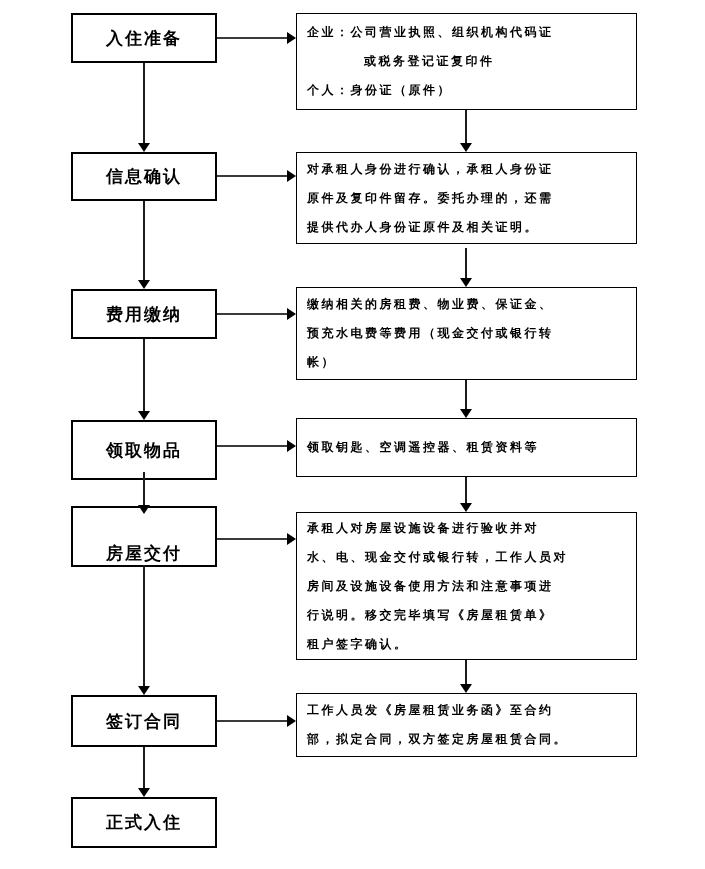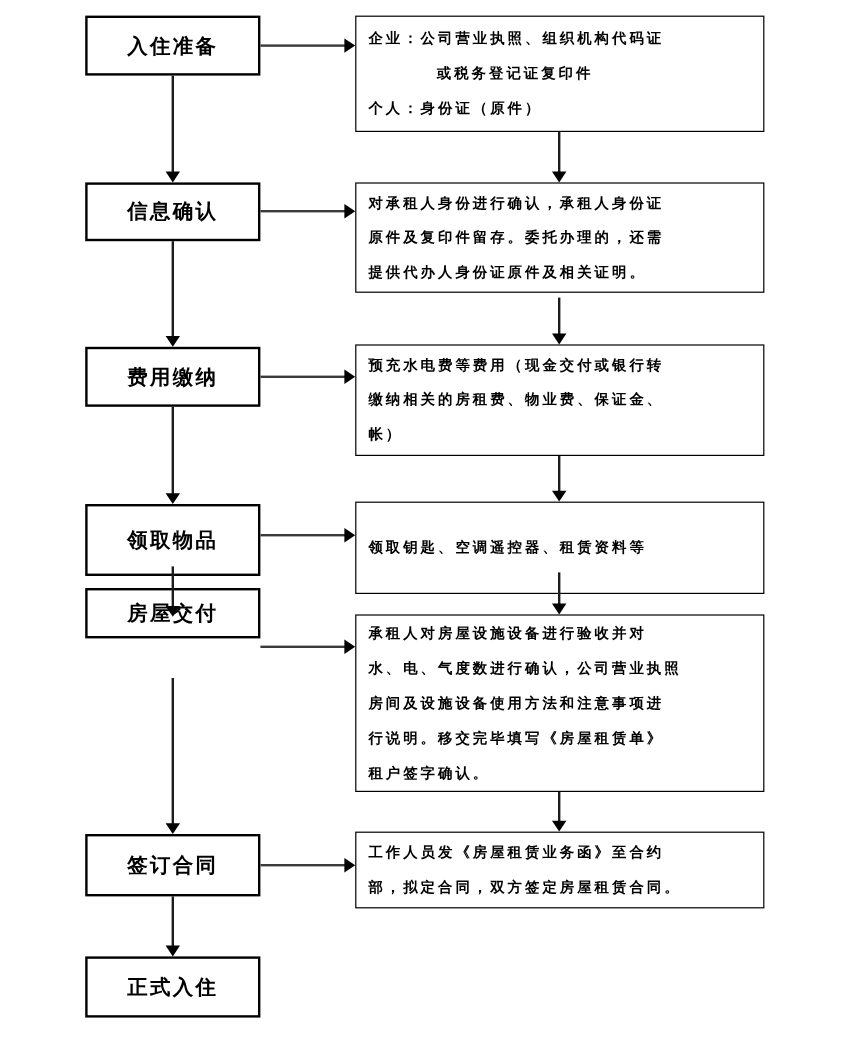--- a/index.html
+++ b/index.html
@@ -42,51 +42,51 @@
   </div>
   <div class="step-box" style="top:152px;height:49px;">
     <span>信息确认</span>
   </div>
   <div class="step-box" style="top:289px;height:50px;">
     <span>费用缴纳</span>
   </div>
   <div class="step-box" style="top:420px;height:60px;">
     <span>领取物品</span>
   </div>
-  <div class="step-box" style="top:490px;height:42px;">
+  <div class="step-box" style="top:506px;height:61px;align-items:flex-end;">
     <span>房屋交付</span>
   </div>
   <div class="step-box" style="top:695px;height:52px;">
     <span>签订合同</span>
   </div>
   <div class="step-box" style="top:797px;height:51px;">
     <span>正式入住</span>
   </div>
 
   <div class="detail-box" style="top:13px;height:97px;">
     <div class="detail-line">企业：公司营业执照、组织机构代码证</div>
     <div class="detail-line indent">或税务登记证复印件</div>
     <div class="detail-line">个人：身份证（原件）</div>
   </div>
   <div class="detail-box" style="top:152px;height:92px;">
     <div class="detail-line">对承租人身份进行确认，承租人身份证</div>
     <div class="detail-line">原件及复印件留存。委托办理的，还需</div>
     <div class="detail-line">提供代办人身份证原件及相关证明。</div>
   </div>
   <div class="detail-box" style="top:287px;height:93px;">
+    <div class="detail-line">缴纳相关的房租费、物业费、保证金、</div>
     <div class="detail-line">预充水电费等费用（现金交付或银行转</div>
-    <div class="detail-line">缴纳相关的房租费、物业费、保证金、</div>
     <div class="detail-line">帐）</div>
   </div>
-  <div class="detail-box" style="top:418px;height:77px;">
+  <div class="detail-box" style="top:418px;height:59px;">
     <div class="detail-line">领取钥匙、空调遥控器、租赁资料等</div>
   </div>
   <div class="detail-box" style="top:512px;height:148px;">
     <div class="detail-line">承租人对房屋设施设备进行验收并对</div>
-    <div class="detail-line">水、电、气度数进行确认，公司营业执照</div>
+    <div class="detail-line">水、电、现金交付或银行转，工作人员对</div>
     <div class="detail-line">房间及设施设备使用方法和注意事项进</div>
     <div class="detail-line">行说明。移交完毕填写《房屋租赁单》</div>
     <div class="detail-line">租户签字确认。</div>
   </div>
   <div class="detail-box" style="top:693px;height:64px;">
     <div class="detail-line">工作人员发《房屋租赁业务函》至合约</div>
     <div class="detail-line">部，拟定合同，双方签定房屋租赁合同。</div>
   </div>
 
   <div class="v-arrow" style="left:138px;top:63px;height:89px;">

